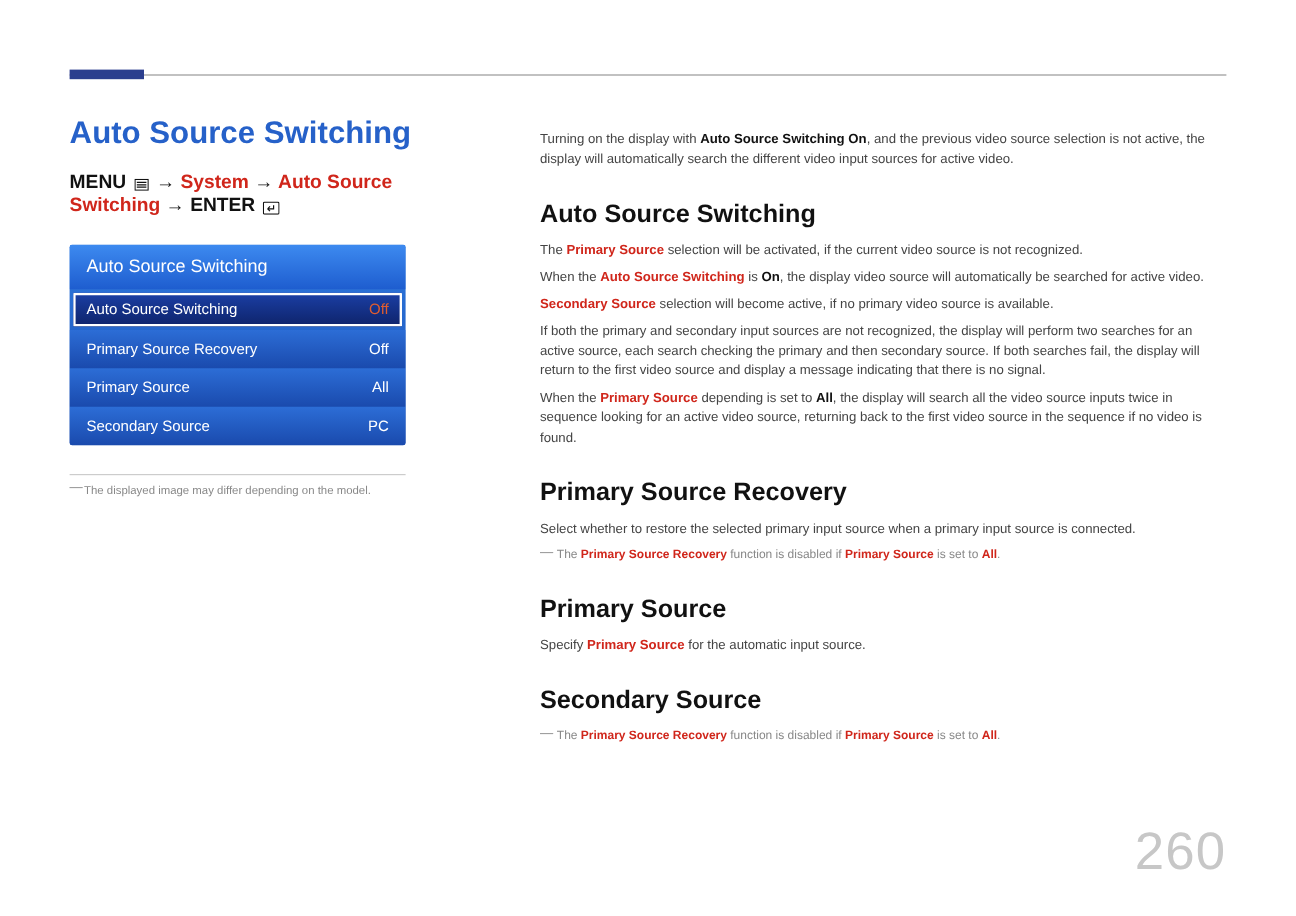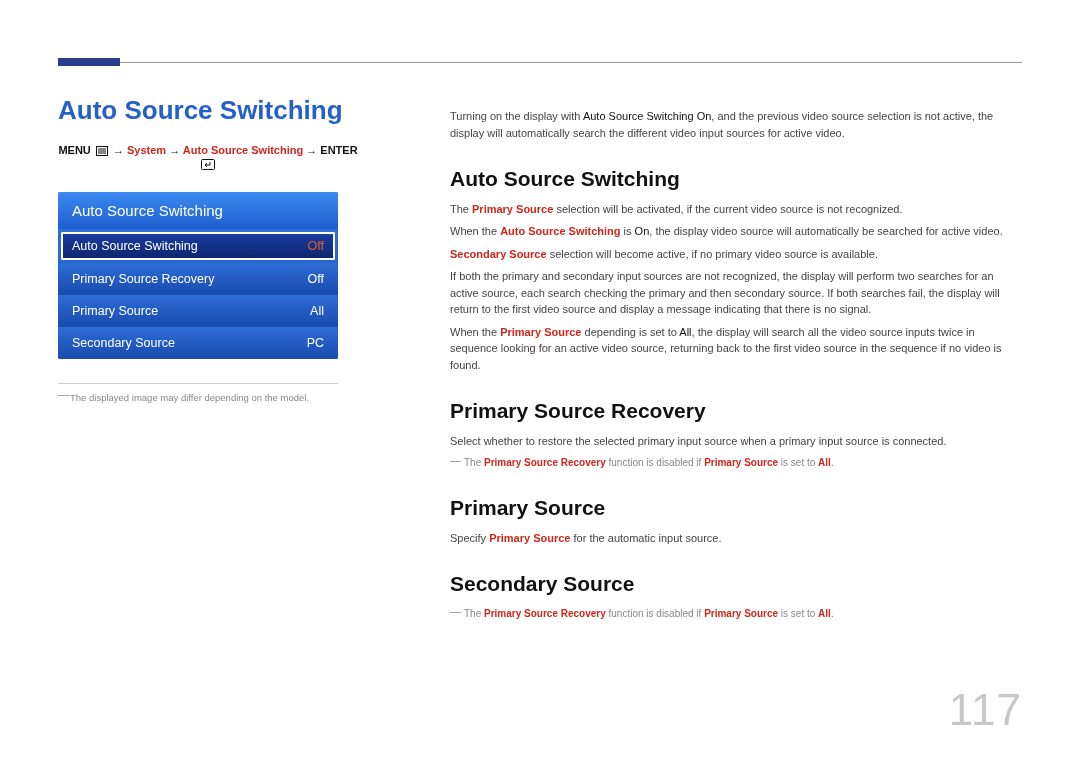--- a/index.html
+++ b/index.html
@@ -43,25 +43,24 @@
     line-height: 1.5;
     color: #444;
   }
   .page-title {
     font-size: 26px;
     font-weight: bold;
     color: #2661c9;
     margin: 0 0 18px 0;
   }
   .breadcrumb {
-    font-size: 11px;
+    font-size: 16px;
     font-weight: bold;
     color: #111;
     margin-bottom: 22px;
-    text-align: center;
   }
   .breadcrumb .red { color: #d0261b; font-weight: bold; }
   .breadcrumb .icon {
     display: inline-block;
     vertical-align: -1px;
     margin: 0 2px;
   }
   .menu-box {
     border-radius: 2px;
     overflow: hidden;
@@ -113,21 +112,21 @@
     font-size: 11px;
     color: #888;
   }
   .section h2 {
     font-size: 21px;
     font-weight: bold;
     color: #111;
     margin: 22px 0 6px 0;
   }
   .section p { margin: 6px 0; }
-  .bold { font-weight: normal; color: #111;}
+  .bold { font-weight: bold; color: #111;}
   .red { color: #d0261b; font-weight: bold; }
   .right-footnote {
     font-size: 10px;
     color: #888;
     position: relative;
     padding-left: 14px;
     margin-top: 4px;
   }
   .right-footnote::before {
     content: "―";
@@ -236,13 +235,13 @@
   <p>
     <span>Specify </span><span class="red">Primary Source</span><span> for the automatic input source.</span>
   </p>
 
   <h2>Secondary Source</h2>
   <div class="right-footnote">
     <span>The </span><span class="red">Primary Source Recovery</span><span> function is disabled if </span><span class="red">Primary Source</span><span> is set to </span><span class="red">All</span><span>.</span>
   </div>
 </div>
 
-<div class="page-number">117</div>
+<div class="page-number">260</div>
 
 </body></html>

